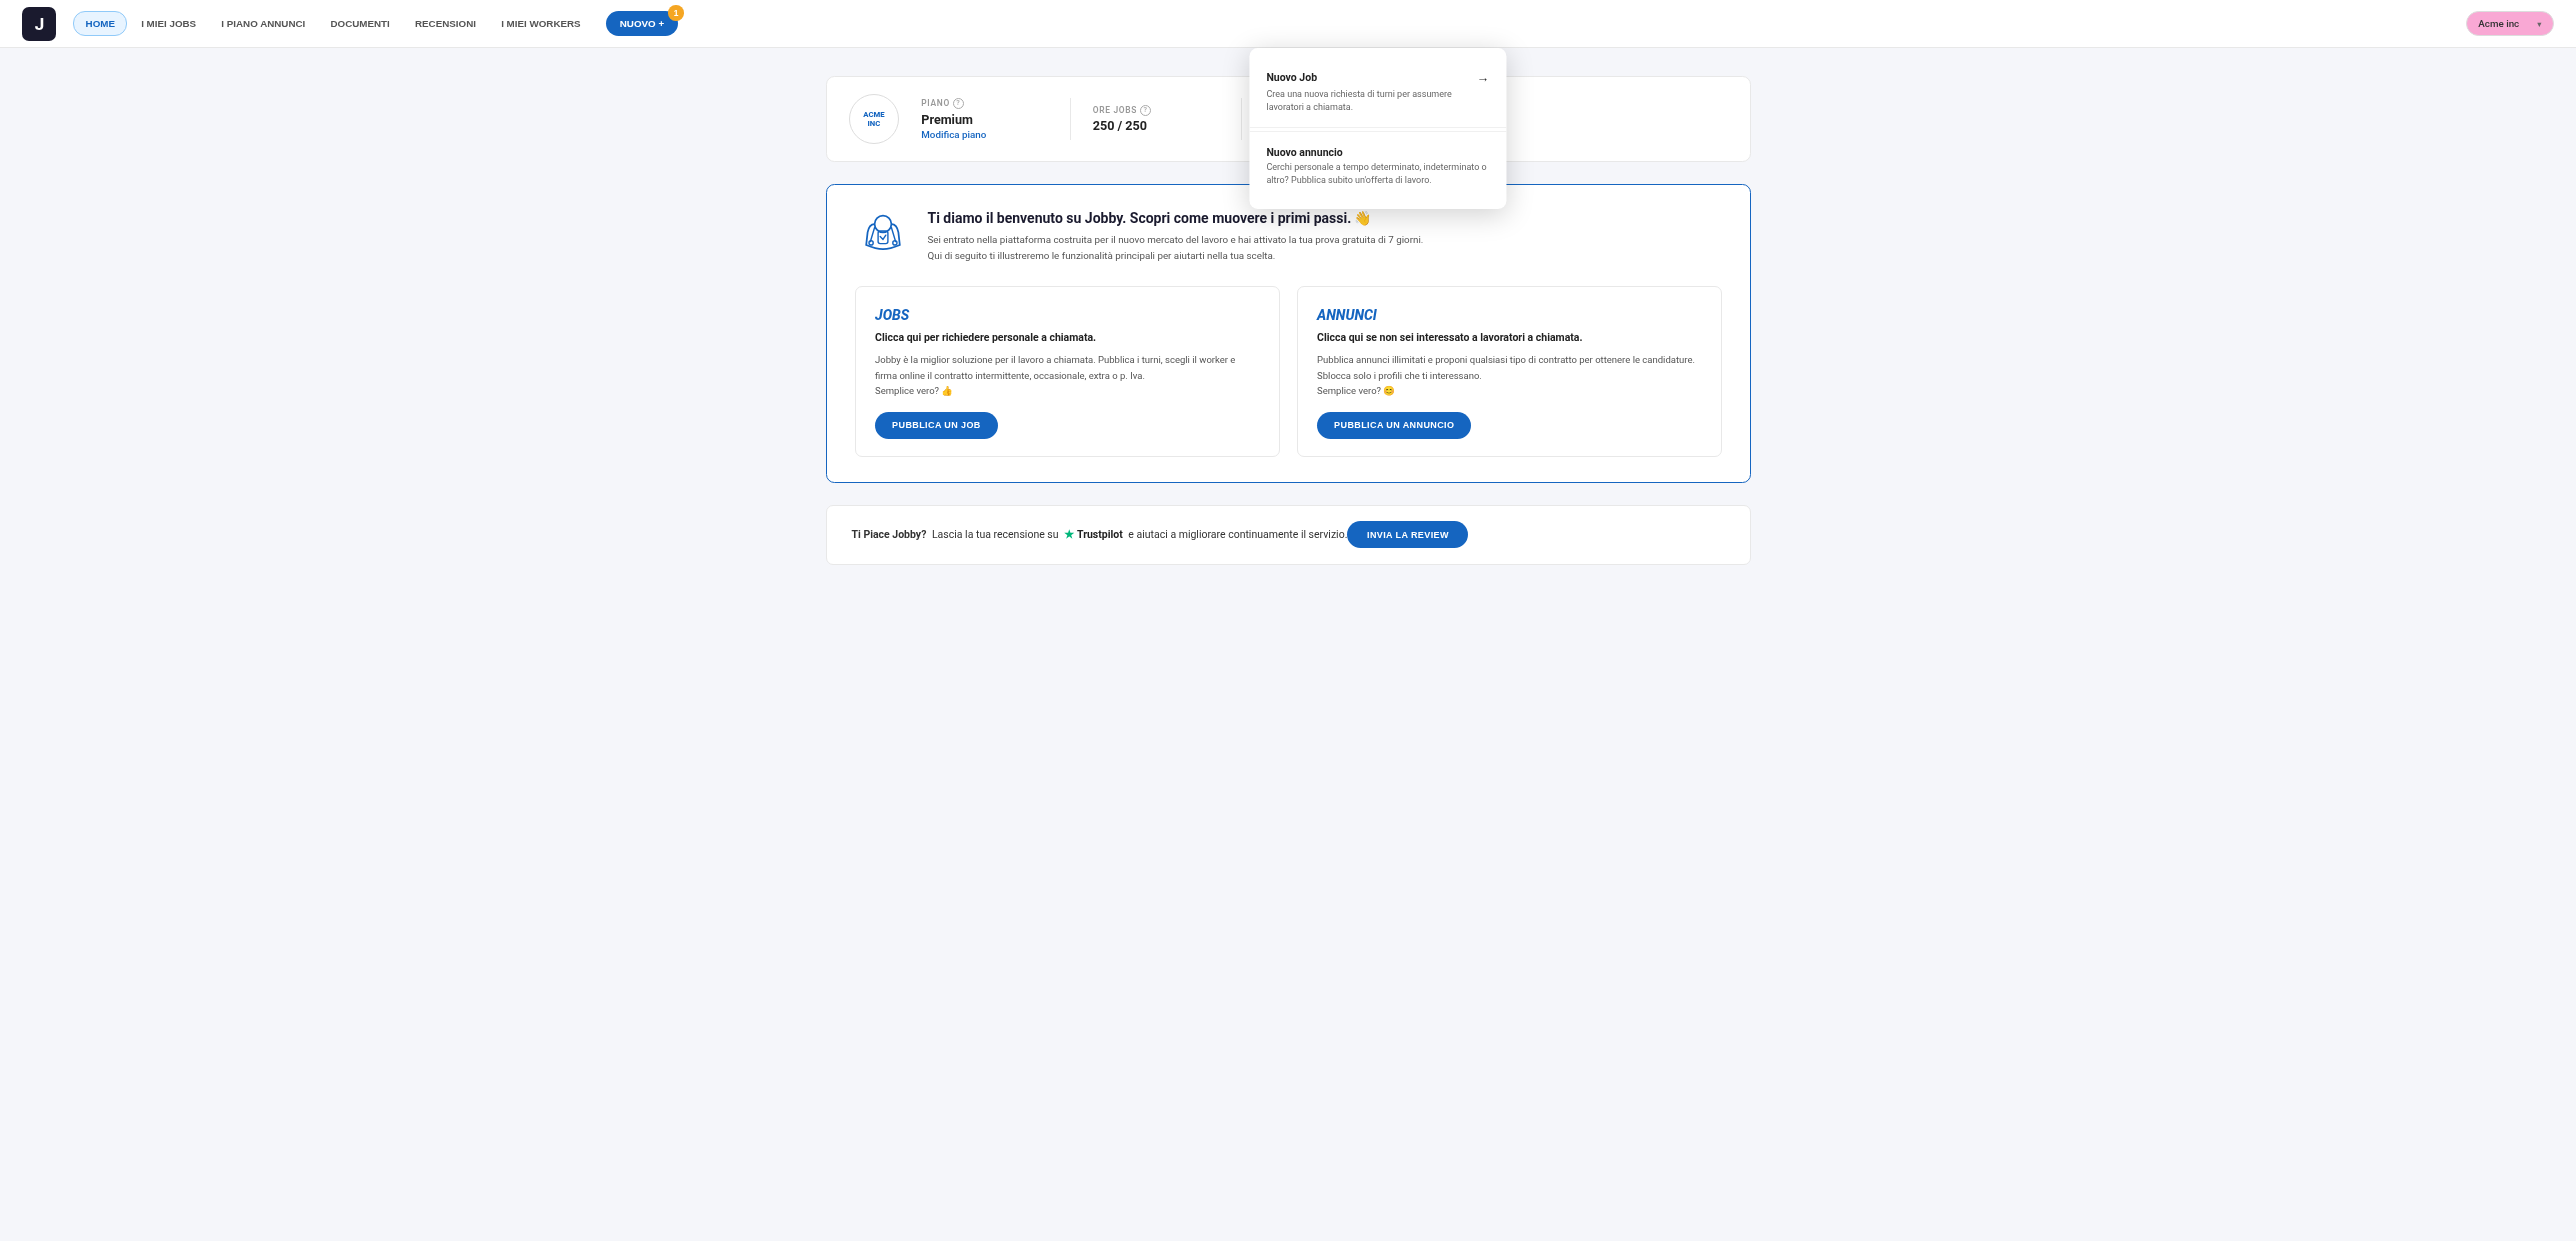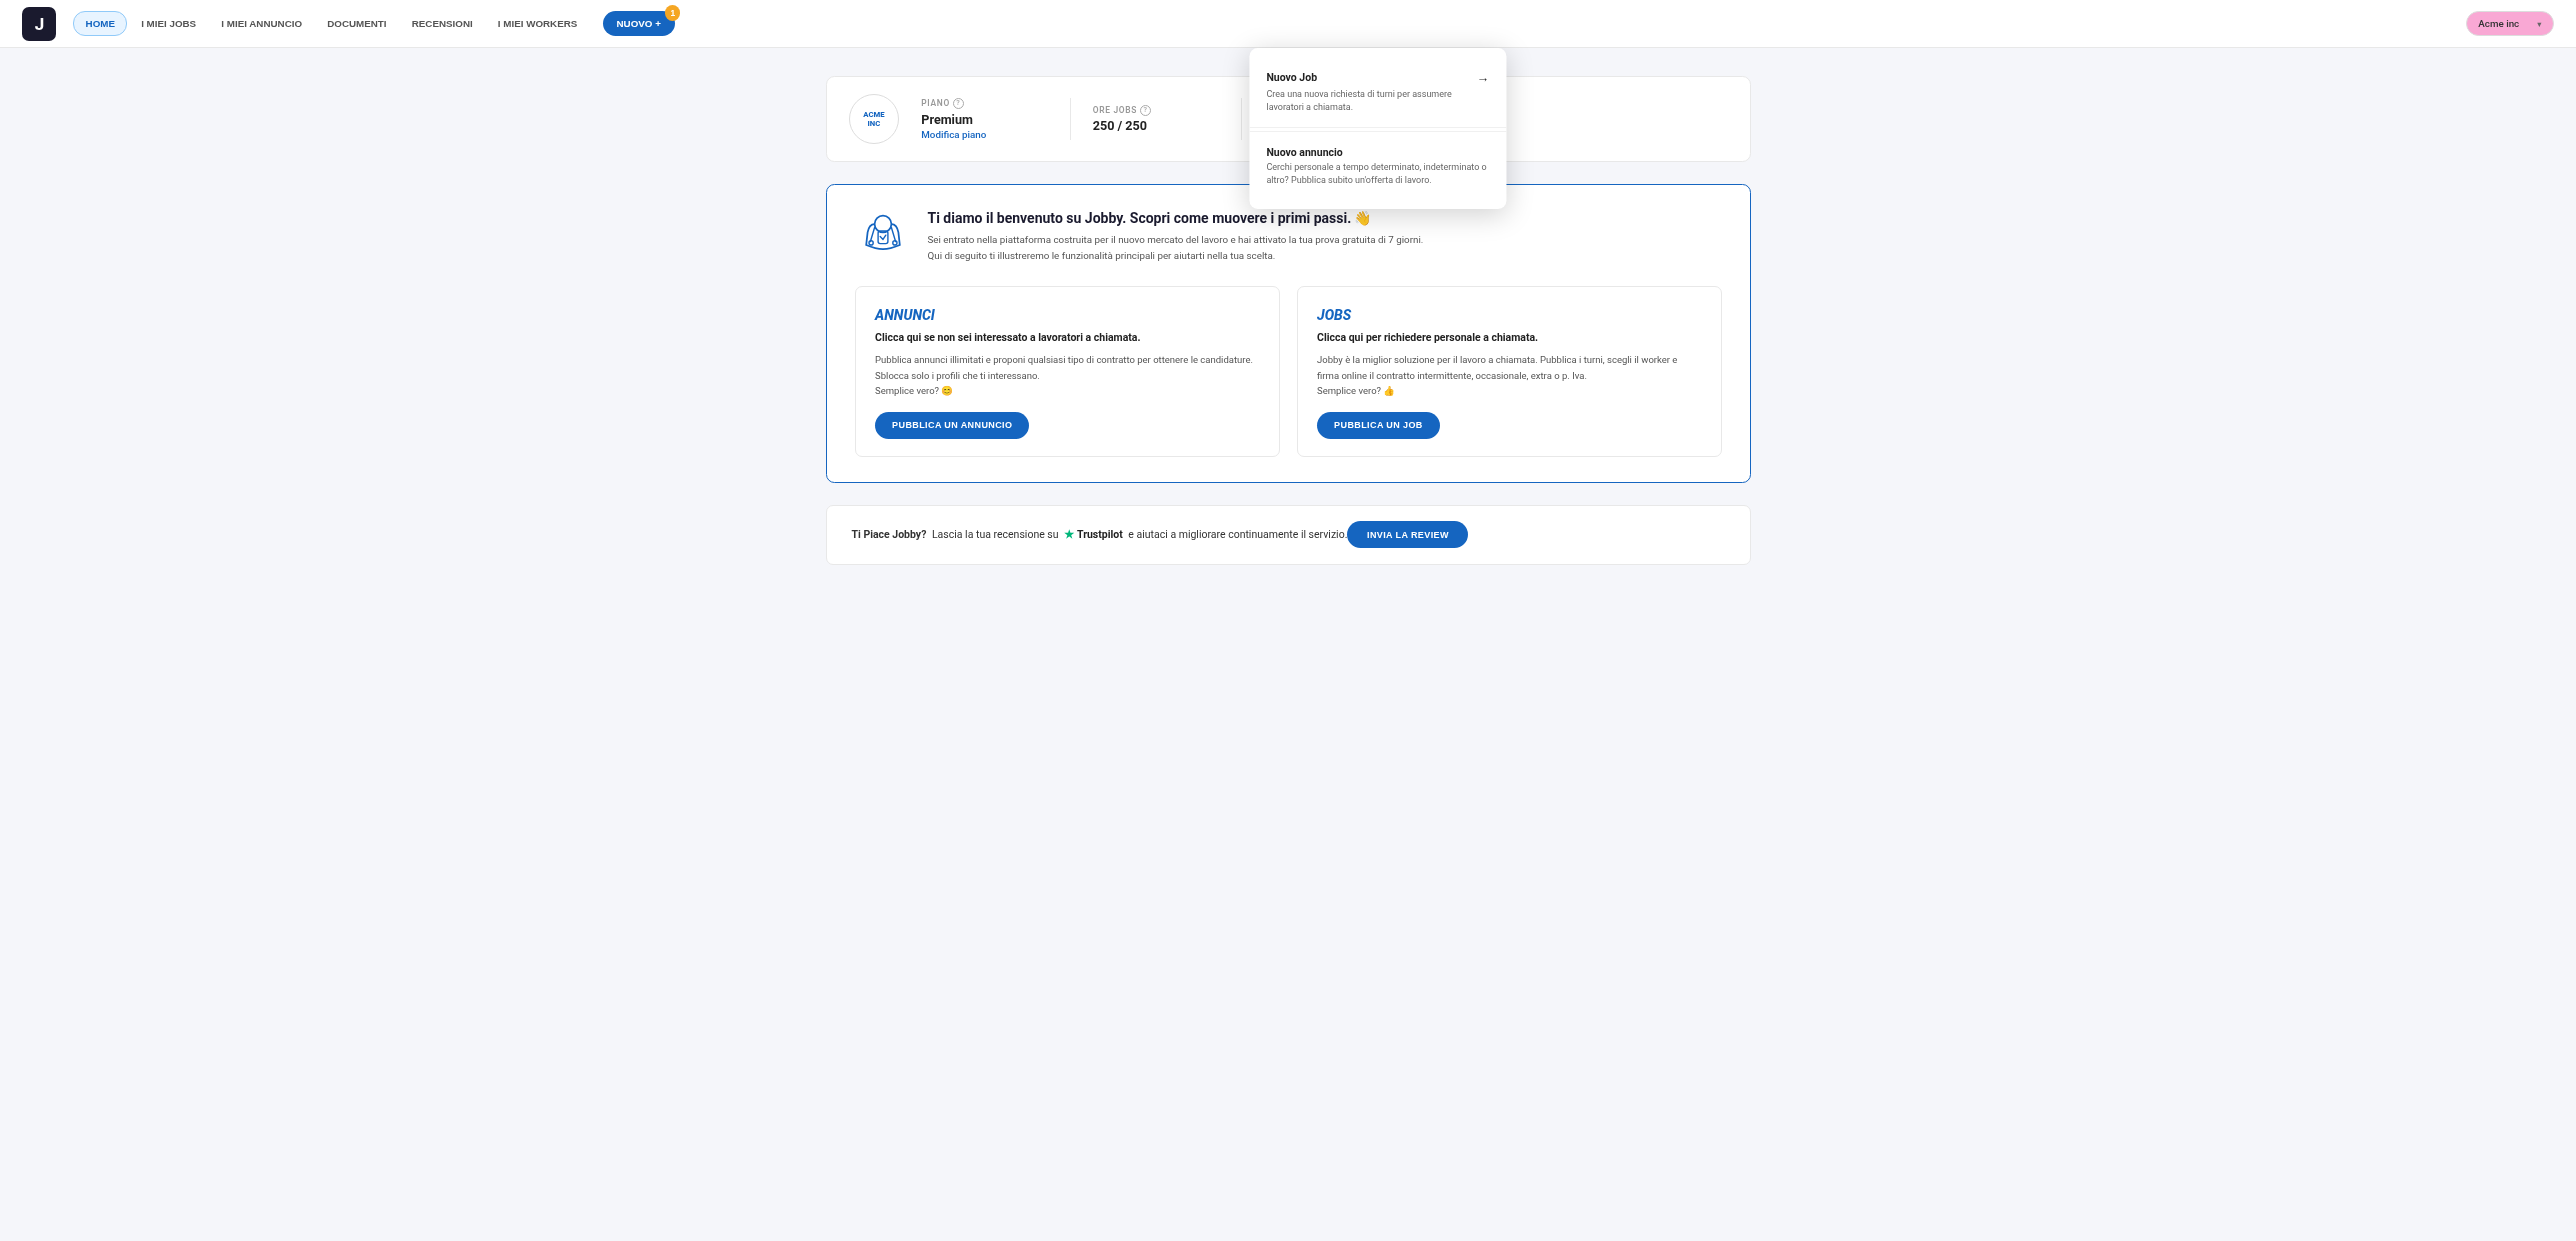--- a/index.html
+++ b/index.html
@@ -223,21 +223,21 @@
 </head>
 <body>
 
 <nav class="navbar">
   <div class="nav-logo">
     <span>J</span>
   </div>
   <div class="nav-links">
     <button class="nav-link active">HOME</button>
     <button class="nav-link">I MIEI JOBS</button>
-    <button class="nav-link">I MIEI ANNUNCIO</button>
+    <button class="nav-link">I PIANO ANNUNCI</button>
     <button class="nav-link">DOCUMENTI</button>
     <button class="nav-link">RECENSIONI</button>
     <button class="nav-link">I MIEI WORKERS</button>
     <div style="margin-left:11.2px; position:relative;">
       <button class="nav-nuovo-btn">
         <span>NUOVO +</span>
         <span class="nav-badge">1</span>
       </button>
     </div>
   </div>
@@ -314,35 +314,35 @@
         <div class="welcome-title">Ti diamo il benvenuto su Jobby. Scopri come muovere i primi passi. 👋</div>
         <div class="welcome-desc">
           <span>Sei entrato nella piattaforma costruita per il nuovo mercato del lavoro e hai attivato la tua prova gratuita di 7 giorni.</span><br>
           <span>Qui di seguito ti illustreremo le funzionalità principali per aiutarti nella tua scelta.</span>
         </div>
       </div>
     </div>
     <div class="welcome-cards">
 
       <div class="welcome-card">
+        <div class="welcome-card-title">JOBS</div>
+        <div class="welcome-card-subtitle">Clicca qui per richiedere personale a chiamata.</div>
+        <div class="welcome-card-body">
+          Jobby è la miglior soluzione per il lavoro a chiamata. Pubblica i turni, scegli il worker e firma online il contratto intermittente, occasionale, extra o p. Iva.<br>Semplice vero? 👍
+        </div>
+        <button class="welcome-card-btn">PUBBLICA UN JOB</button>
+      </div>
+
+      <div class="welcome-card">
         <div class="welcome-card-title">ANNUNCI</div>
         <div class="welcome-card-subtitle">Clicca qui se non sei interessato a lavoratori a chiamata.</div>
         <div class="welcome-card-body">
           Pubblica annunci illimitati e proponi qualsiasi tipo di contratto per ottenere le candidature. Sblocca solo i profili che ti interessano.<br>Semplice vero? 😊
         </div>
         <button class="welcome-card-btn">PUBBLICA UN ANNUNCIO</button>
-      </div>
-
-      <div class="welcome-card">
-        <div class="welcome-card-title">JOBS</div>
-        <div class="welcome-card-subtitle">Clicca qui per richiedere personale a chiamata.</div>
-        <div class="welcome-card-body">
-          Jobby è la miglior soluzione per il lavoro a chiamata. Pubblica i turni, scegli il worker e firma online il contratto intermittente, occasionale, extra o p. Iva.<br>Semplice vero? 👍
-        </div>
-        <button class="welcome-card-btn">PUBBLICA UN JOB</button>
       </div>
     </div>
   </div>
 
   <div class="trustpilot-bar">
     <div class="trustpilot-left">
       <span class="trustpilot-bold">Ti Piace Jobby?</span>
       <span> Lascia la tua recensione su </span>
       <span class="trustpilot-logo">
         <span class="trustpilot-star">★</span>

